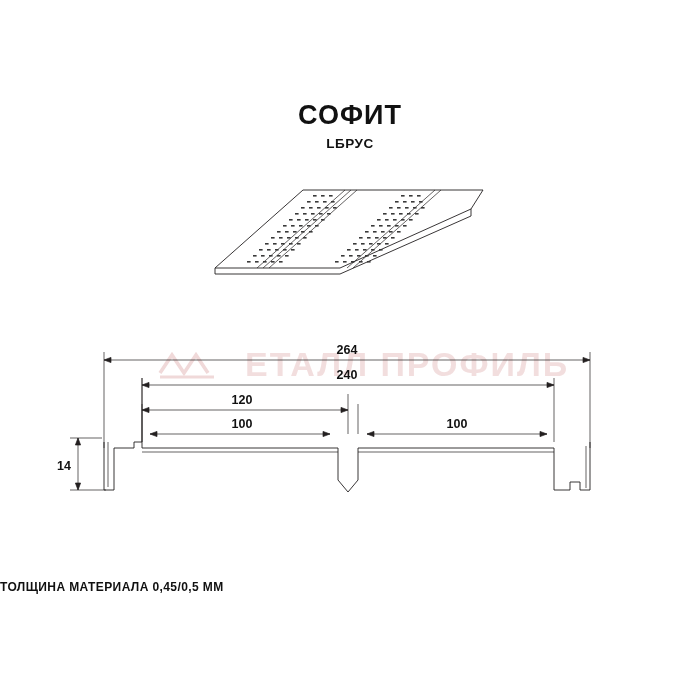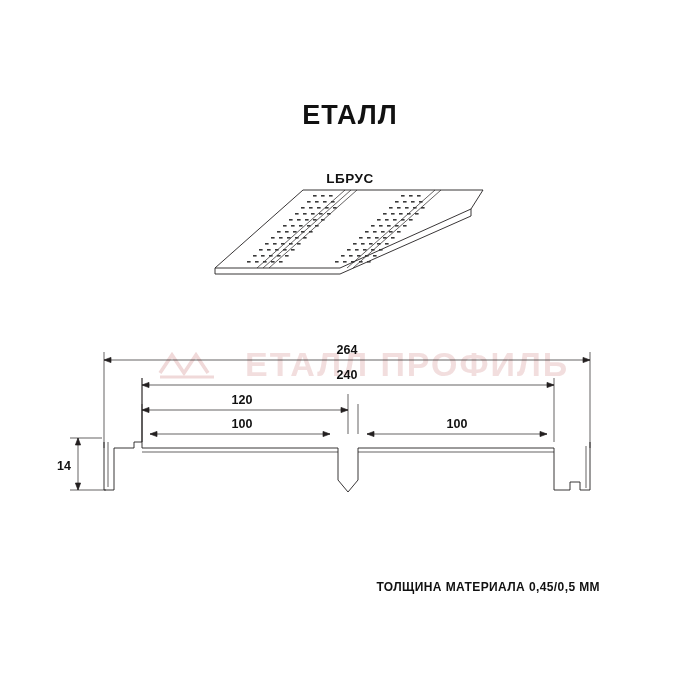--- a/index.html
+++ b/index.html
@@ -36,28 +36,27 @@
   .subtitle {
     position: absolute;
     top: 136px;
     left: 0;
     width: 700px;
     text-align: center;
     font-size: 13.5px;
     font-weight: bold;
     letter-spacing: 0.5px;
     color: #111;
-    margin-top: 35px;
   }
   .footer-note {
     position: absolute;
     top: 580px;
     left: 0;
     width: 600px;
-    text-align: right;
+    text-align: left;
     font-size: 12px;
     font-weight: bold;
     letter-spacing: 0.4px;
     color: #111;
   }
   
   .watermark {
     position: absolute;
     left: 150px;
     top: 225px;
@@ -115,21 +114,21 @@
     font-size: 12.5px;
     font-weight: bold;
     fill: #111;
   }
 </style>
 </head>
 <body>
 
 <div class="page">
 
-  <div class="title">ЕТАЛЛ</div>
+  <div class="title">СОФИТ</div>
   <div class="subtitle">LБРУС</div>
 
   <div class="watermark">
     <div class="wm-text2">ПРОФИЛЬ</div>
     <div class="wm-text">ЕТАЛЛ ПРОФИЛЬ</div>
     <svg class="wm-mark" viewBox="0 0 58 34">
       <path d="M2 26 L14 8 L26 26 L38 8 L50 26" fill="none" stroke="#f0d9d9" stroke-width="3.5"></path>
       <path d="M2 30 L56 30" fill="none" stroke="#f0d9d9" stroke-width="3"></path>
     </svg>
   </div>

